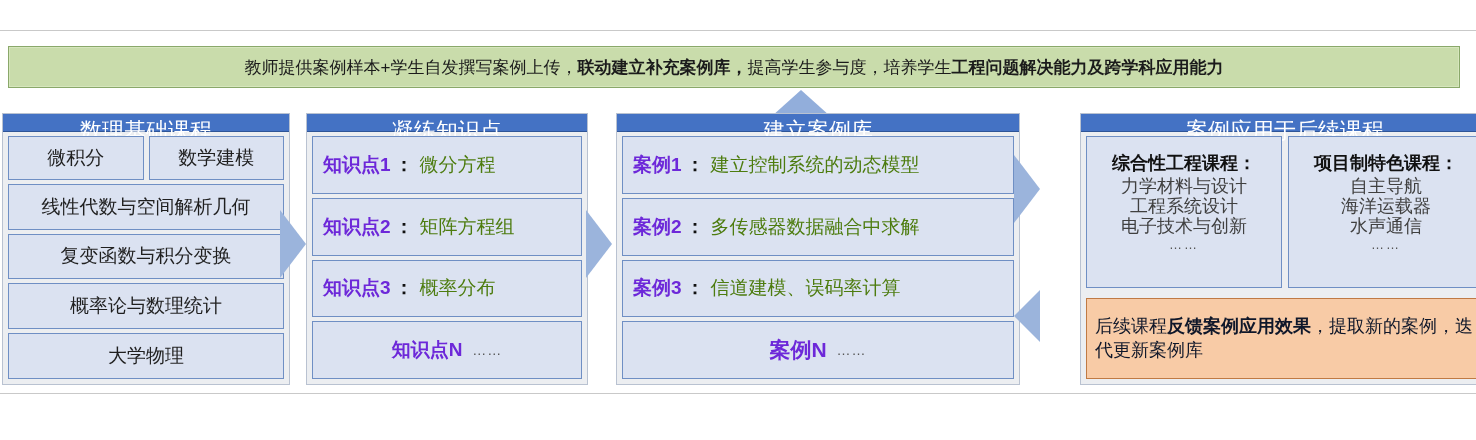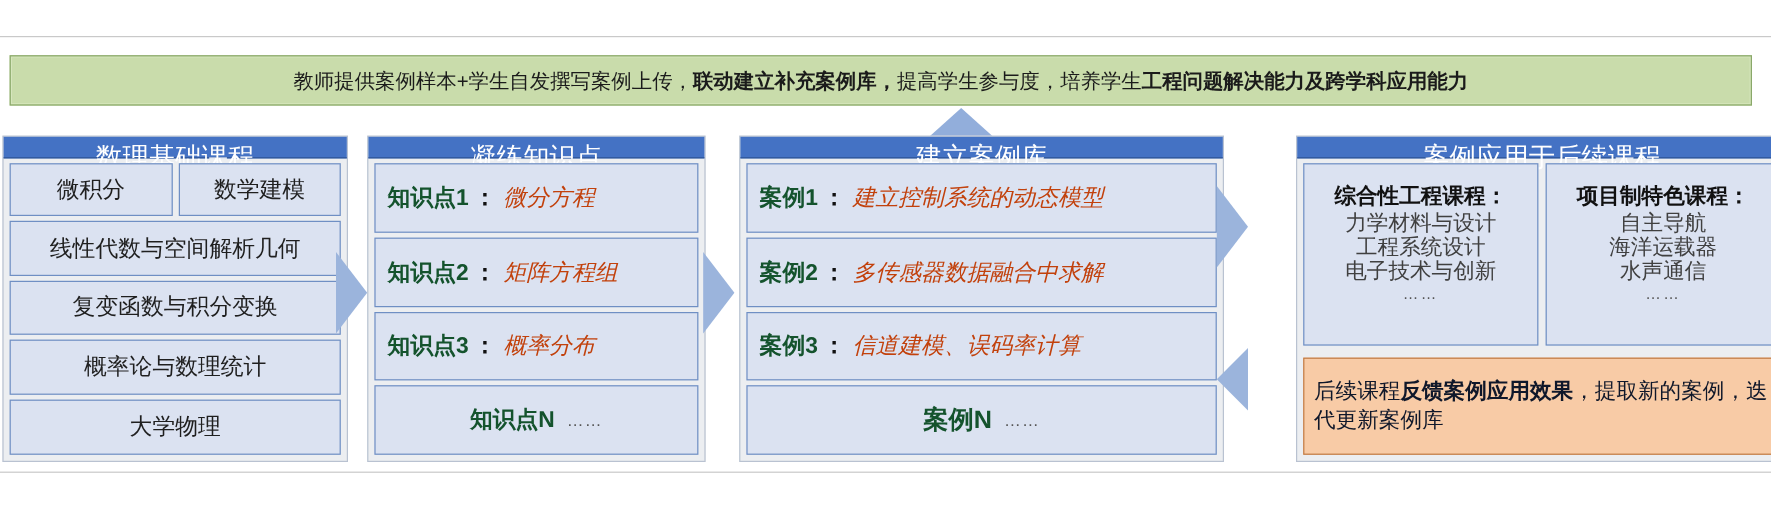--- a/index.html
+++ b/index.html
@@ -51,23 +51,23 @@
   }
   .col-body { flex:1 1 auto; display:flex; flex-direction:column; padding:4px 5px 5px 5px; gap:4px; }
 
   .cell {
     background:#dbe2f1; border:1px solid #6f8fc4;
     display:flex; align-items:center; justify-content:center;
     font-size:19px; color:#1f1f1f; white-space:nowrap;
     flex:1 1 0;
   }
   .cell.left { justify-content:flex-start; padding-left:10px; }
-  .cell .kp { color:#14532d; font-weight:700; margin-right:4px; }
+  .cell .kp { color:#6d28d9; font-weight:700; margin-right:4px; }
   .cell .kp-colon { color:#111; font-weight:700; margin-right:6px;}
-  .cell .txt { color:#c2410c;font-style:italic; }
+  .cell .txt { color:#4d7c0f; }
   .ellip { font-size:14px; color:#555; margin-left:6px; letter-spacing:1px; }
 
   .row2 { display:flex; gap:5px; flex:1 1 0; }
   .row2 > .cell { flex:1 1 0; }
 
   
   #col1 { left:2px; width:288px; }
   
   #col2 { left:306px; width:282px; }
   

